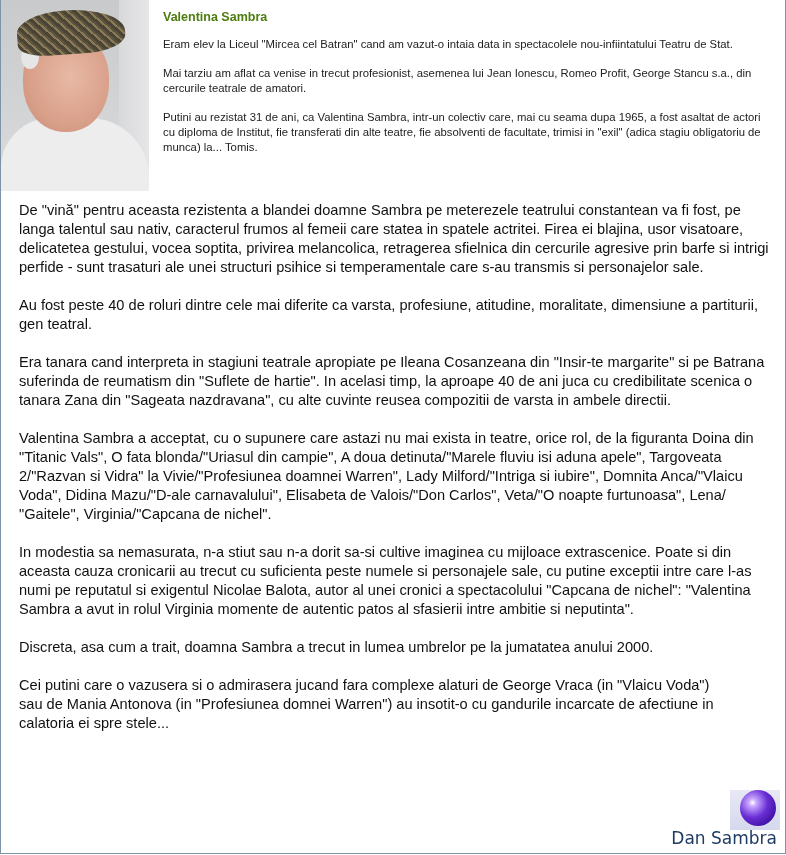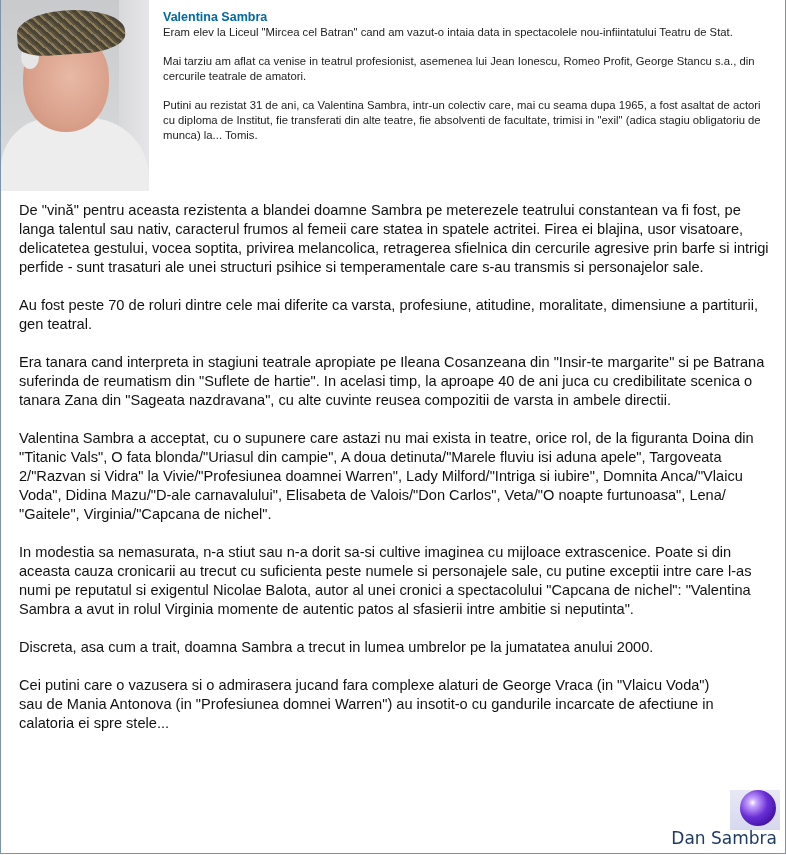--- a/index.html
+++ b/index.html
@@ -29,21 +29,21 @@
     .photo .cap {
       position: absolute; left: 16px; top: 10px; width: 108px; height: 44px;
       background: repeating-linear-gradient(45deg, #4a4434 0 3px, #8a7a58 3px 5px, #5c5440 5px 7px);
       border-radius: 50% 60% 40% 30%;
       transform: rotate(-4deg);
     }
     .intro {
       position: absolute; left: 162px; top: 10px; width: 600px;
       font-size: 11.3px; line-height: 15px; color: #222;
     }
-    .intro h1 { font-size: 12.5px; font-weight: bold; margin: 0 0 0 0; color: #0369a1; }
+    .intro h1 { font-size: 12.5px; font-weight: bold; margin: 0 0 12px 0; color: #4d7c0f; }
     .intro p { margin: 0 0 14px 0; }
     .body {
       position: absolute; left: 18px; top: 201px; width: 750px;
       font-size: 14.6px; line-height: 19px; color: #111;
     }
     .body p { margin: 0 0 19px 0; }
     .signature {
       position: absolute; left: 72px; top: 867px;
       font-family: "Liberation Sans", sans-serif; font-weight: bold; font-size: 14.5px; color: #111;
     }
@@ -71,27 +71,27 @@
     <div class="neck"></div>
     <div class="sweater"></div>
     <div class="face"></div>
     <div class="hair"></div>
     <div class="cap"></div>
   </div>
 
   <div class="intro">
     <h1>Valentina Sambra</h1>
     <p>Eram elev la Liceul "Mircea cel Batran" cand am vazut-o intaia data in spectacolele nou-infiintatului Teatru de Stat.</p>
-    <p>Mai tarziu am aflat ca venise in teatrul profesionist, asemenea lui Jean Ionescu, Romeo Profit, George Stancu s.a., din cercurile teatrale de amatori.</p>
+    <p>Mai tarziu am aflat ca venise in trecut profesionist, asemenea lui Jean Ionescu, Romeo Profit, George Stancu s.a., din cercurile teatrale de amatori.</p>
     <p>Putini au rezistat 31 de ani, ca Valentina Sambra, intr-un colectiv care, mai cu seama dupa 1965, a fost asaltat de actori cu diploma de Institut, fie transferati din alte teatre, fie absolventi de facultate, trimisi in "exil" (adica stagiu obligatoriu de munca) la... Tomis.</p>
   </div>
 
   <div class="body">
     <p>De "vină" pentru aceasta rezistenta a blandei doamne Sambra pe meterezele teatrului constantean va fi fost, pe langa talentul sau nativ, caracterul frumos al femeii care statea in spatele actritei. Firea ei blajina, usor visatoare, delicatetea gestului, vocea soptita, privirea melancolica, retragerea sfielnica din cercurile agresive prin barfe si intrigi perfide - sunt trasaturi ale unei structuri psihice si temperamentale care s-au transmis si personajelor sale.</p>
-    <p>Au fost peste 70 de roluri dintre cele mai diferite ca varsta, profesiune, atitudine, moralitate, dimensiune a partiturii, gen teatral.</p>
+    <p>Au fost peste 40 de roluri dintre cele mai diferite ca varsta, profesiune, atitudine, moralitate, dimensiune a partiturii, gen teatral.</p>
     <p>Era tanara cand interpreta in stagiuni teatrale apropiate pe Ileana Cosanzeana din "Insir-te margarite" si pe Batrana suferinda de reumatism din "Suflete de hartie". In acelasi timp, la aproape 40 de ani juca cu credibilitate scenica o tanara Zana din "Sageata nazdravana", cu alte cuvinte reusea compozitii de varsta in ambele directii.</p>
     <p>Valentina Sambra a acceptat, cu o supunere care astazi nu mai exista in teatre, orice rol, de la figuranta Doina din "Titanic Vals", O fata blonda/"Uriasul din campie", A doua detinuta/"Marele fluviu isi aduna apele", Targoveata 2/"Razvan si Vidra" la Vivie/"Profesiunea doamnei Warren", Lady Milford/"Intriga si iubire", Domnita Anca/"Vlaicu Voda", Didina Mazu/"D-ale carnavalului", Elisabeta de Valois/"Don Carlos", Veta/"O noapte furtunoasa", Lena/ "Gaitele", Virginia/"Capcana de nichel".</p>
     <p>In modestia sa nemasurata, n-a stiut sau n-a dorit sa-si cultive imaginea cu mijloace extrascenice. Poate si din aceasta cauza cronicarii au trecut cu suficienta peste numele si personajele sale, cu putine exceptii intre care l-as numi pe reputatul si exigentul Nicolae Balota, autor al unei cronici a spectacolului "Capcana de nichel": "Valentina Sambra a avut in rolul Virginia momente de autentic patos al sfasierii intre ambitie si neputinta".</p>
     <p>Discreta, asa cum a trait, doamna Sambra a trecut in lumea umbrelor pe la jumatatea anului 2000.</p>
     <p style="margin-bottom:16px; width:700px;">Cei putini care o vazusera si o admirasera jucand fara complexe alaturi de George Vraca (in "Vlaicu Voda") sau de Mania Antonova (in "Profesiunea domnei Warren") au insotit-o cu gandurile incarcate de afectiune in calatoria ei spre stele...</p>
   </div>
 
   <div class="signature">Jean Badea</div>
 
   <div class="logo-box"></div>

